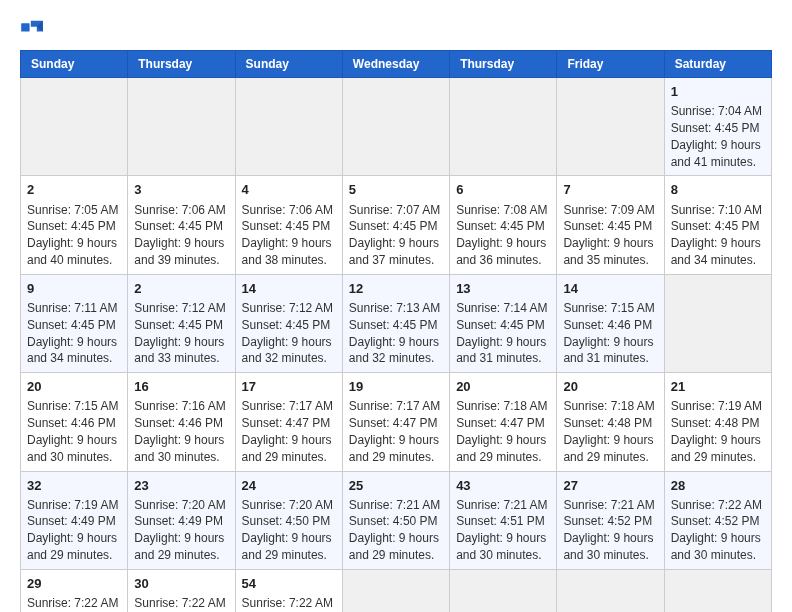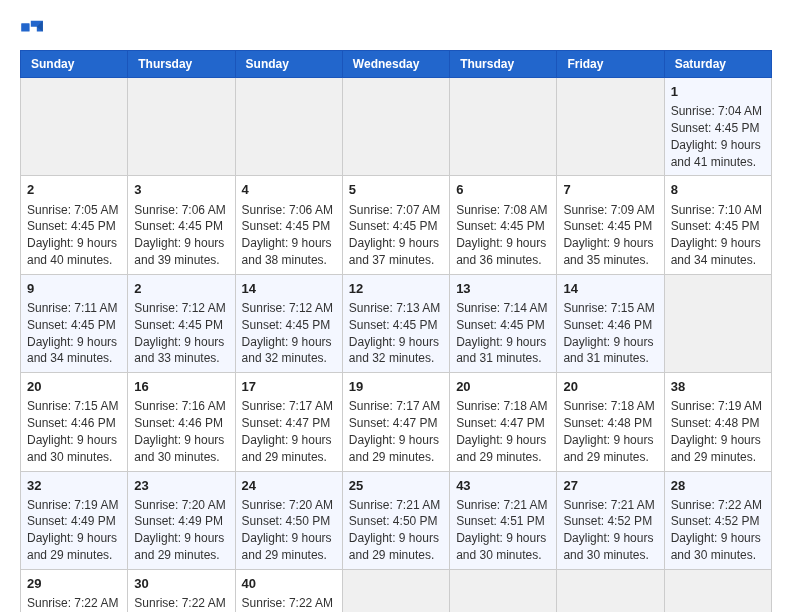--- a/index.html
+++ b/index.html
@@ -152,34 +152,34 @@
         <td><span class="day-num">14</span><span class="day-info">Sunrise: 7:15 AM<br>Sunset: 4:46 PM<br>Daylight: 9 hours<br>and 31 minutes.</span></td>
         <td class="empty"></td>
       </tr>
       <tr>
         <td><span class="day-num">20</span><span class="day-info">Sunrise: 7:15 AM<br>Sunset: 4:46 PM<br>Daylight: 9 hours<br>and 30 minutes.</span></td>
         <td><span class="day-num">16</span><span class="day-info">Sunrise: 7:16 AM<br>Sunset: 4:46 PM<br>Daylight: 9 hours<br>and 30 minutes.</span></td>
         <td><span class="day-num">17</span><span class="day-info">Sunrise: 7:17 AM<br>Sunset: 4:47 PM<br>Daylight: 9 hours<br>and 29 minutes.</span></td>
         <td><span class="day-num">19</span><span class="day-info">Sunrise: 7:17 AM<br>Sunset: 4:47 PM<br>Daylight: 9 hours<br>and 29 minutes.</span></td>
         <td><span class="day-num">20</span><span class="day-info">Sunrise: 7:18 AM<br>Sunset: 4:47 PM<br>Daylight: 9 hours<br>and 29 minutes.</span></td>
         <td><span class="day-num">20</span><span class="day-info">Sunrise: 7:18 AM<br>Sunset: 4:48 PM<br>Daylight: 9 hours<br>and 29 minutes.</span></td>
-        <td><span class="day-num">38</span><span class="day-info">Sunrise: 7:19 AM<br>Sunset: 4:48 PM<br>Daylight: 9 hours<br>and 29 minutes.</span></td>
+        <td><span class="day-num">21</span><span class="day-info">Sunrise: 7:19 AM<br>Sunset: 4:48 PM<br>Daylight: 9 hours<br>and 29 minutes.</span></td>
       </tr>
       <tr>
         <td><span class="day-num">32</span><span class="day-info">Sunrise: 7:19 AM<br>Sunset: 4:49 PM<br>Daylight: 9 hours<br>and 29 minutes.</span></td>
         <td><span class="day-num">23</span><span class="day-info">Sunrise: 7:20 AM<br>Sunset: 4:49 PM<br>Daylight: 9 hours<br>and 29 minutes.</span></td>
         <td><span class="day-num">24</span><span class="day-info">Sunrise: 7:20 AM<br>Sunset: 4:50 PM<br>Daylight: 9 hours<br>and 29 minutes.</span></td>
         <td><span class="day-num">25</span><span class="day-info">Sunrise: 7:21 AM<br>Sunset: 4:50 PM<br>Daylight: 9 hours<br>and 29 minutes.</span></td>
         <td><span class="day-num">43</span><span class="day-info">Sunrise: 7:21 AM<br>Sunset: 4:51 PM<br>Daylight: 9 hours<br>and 30 minutes.</span></td>
         <td><span class="day-num">27</span><span class="day-info">Sunrise: 7:21 AM<br>Sunset: 4:52 PM<br>Daylight: 9 hours<br>and 30 minutes.</span></td>
         <td><span class="day-num">28</span><span class="day-info">Sunrise: 7:22 AM<br>Sunset: 4:52 PM<br>Daylight: 9 hours<br>and 30 minutes.</span></td>
       </tr>
       <tr>
         <td><span class="day-num">29</span><span class="day-info">Sunrise: 7:22 AM<br>Sunset: 4:53 PM<br>Daylight: 9 hours<br>and 31 minutes.</span></td>
         <td><span class="day-num">30</span><span class="day-info">Sunrise: 7:22 AM<br>Sunset: 4:54 PM<br>Daylight: 9 hours<br>and 31 minutes.</span></td>
-        <td><span class="day-num">40</span><span class="day-info">Sunrise: 7:22 AM<br>Sunset: 4:55 PM<br>Daylight: 9 hours<br>and 32 minutes.</span></td>
+        <td><span class="day-num">54</span><span class="day-info">Sunrise: 7:22 AM<br>Sunset: 4:55 PM<br>Daylight: 9 hours<br>and 32 minutes.</span></td>
         <td class="empty"></td>
         <td class="empty"></td>
         <td class="empty"></td>
         <td class="empty"></td>
       </tr>
     </tbody>
 </table>
 
 </body></html>

